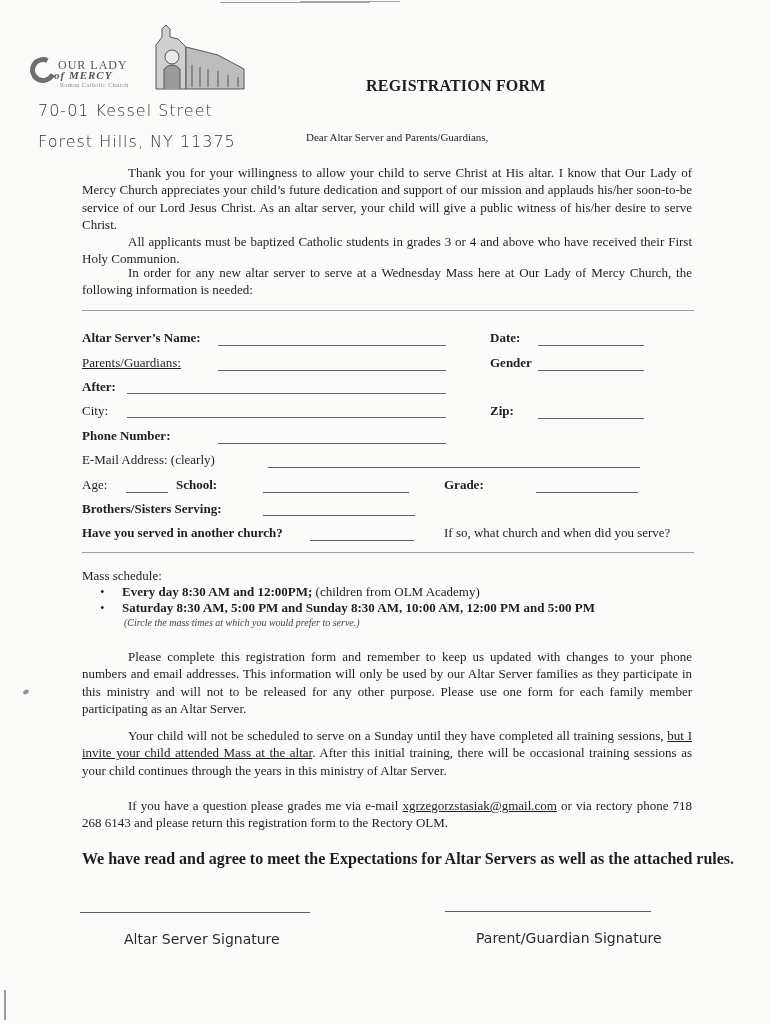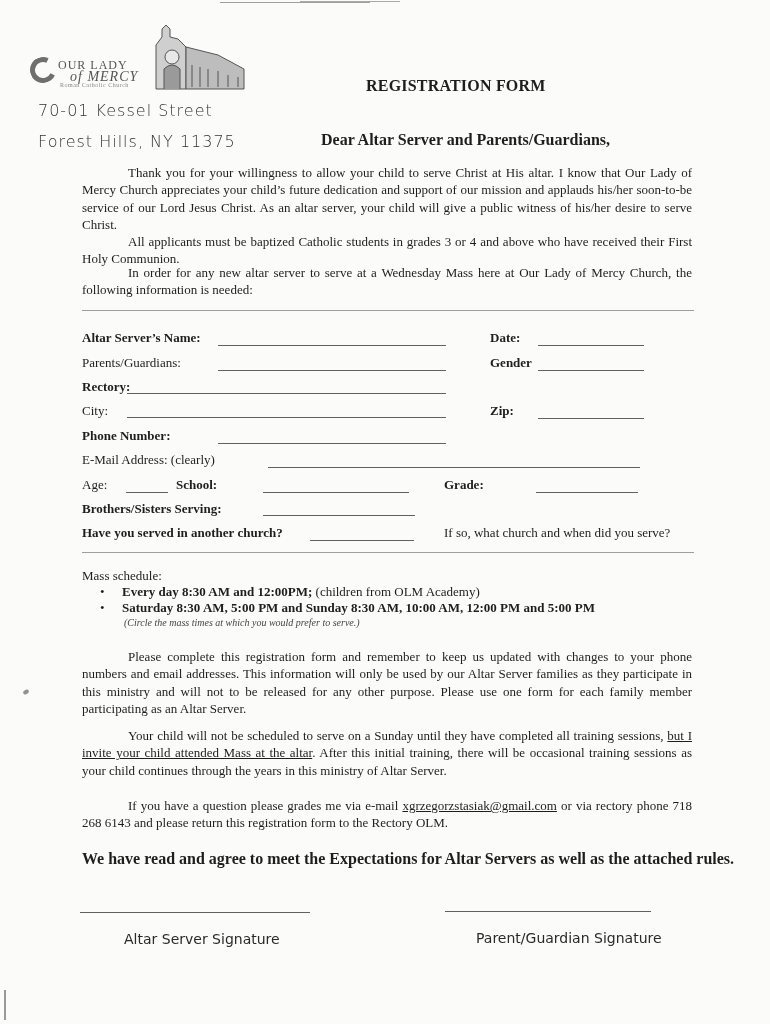--- a/index.html
+++ b/index.html
@@ -14,30 +14,30 @@
   .scanline-top { left: 220px; top: 2px; width: 150px; height: 1px; background: #777; opacity: .7; }
   .scanline-top2 { left: 300px; top: 1px; width: 100px; height: 1px; background: #555; opacity: .5; }
   .left-edge { left: 4px; top: 990px; width: 2px; height: 30px; background: #999; }
   .speck { left: 23px; top: 690px; width: 6px; height: 4px; background: #777; border-radius: 3px; transform: rotate(-30deg); opacity: .8; }
 
   
   .logo { left: 30px; top: 25px; width: 220px; height: 75px; }
   .logo-swirl { left: 0; top: 32px; width: 26px; height: 26px; border-radius: 50%;
     border: 5px solid #6f6f6f; border-right-color: transparent; box-sizing: border-box; transform: rotate(-20deg); }
   .logo-text1 { left: 28px; top: 33px; font-size: 12px; letter-spacing: 1px; color: #555; font-family: "Liberation Serif", serif; }
-  .logo-text2 { left: 40px; top: 44px; font-size: 14px; letter-spacing: 1px; color: #555; font-style: italic; }
+  .logo-text2 { left: 24px; top: 44px; font-size: 11px; letter-spacing: 1px; color: #555; font-style: italic; font-weight: bold; }
   .logo-text3 { left: 30px; top: 57px; font-size: 6px; color: #888; letter-spacing: .5px; }
   .church { left: 118px; top: 0; width: 100px; height: 66px; }
   .church svg { width: 100%; height: 100%; }
   .address { left: 38px; font-family: "DejaVu Sans", sans-serif; font-weight: 300; color: #333; font-size: 16px; letter-spacing: 1px; }
   .addr1 { top: 101px; }
   .addr2 { top: 120px; margin-top: 12px; }
 
   .title { left: 366px; top: 77px; font-size: 16px; font-weight: bold; letter-spacing: .2px; }
-  .salutation { left: 321px; top: 131px; font-size: 16px; font-weight: bold; }
+  .salutation { left: 306px; top: 131px; font-size: 11px; font-weight: normal; }
 
   .para { left: 82px; width: 610px; font-size: 13px; line-height: 17.4px; text-align: justify; }
   .para .indent { display: inline-block; width: 46px; }
   .p1 { top: 164px; }
   .p2 { top: 233px; }
   .p3 { top: 264px; }
 
   .rule { height: 1px; background: #888; opacity: .8; }
   .rule1 { left: 82px; top: 310px; width: 612px; }
   .rule2 { left: 82px; top: 552px; width: 612px; }
@@ -101,26 +101,26 @@
 <div class="abs para p2"><span class="indent"></span><span>All applicants must be baptized Catholic students in grades 3 or 4 and above who have received their First Holy Communion.</span></div>
 <div class="abs para p3"><span class="indent"></span><span>In order for any new altar server to serve at a Wednesday Mass here at Our Lady of Mercy Church, the following information is needed:</span></div>
 
 <div class="abs rule rule1"></div>
 
 <div class="abs lbl b" style="left:82px;top:330px;">Altar Server’s Name:</div>
 <div class="abs line" style="left:218px;top:345px;width:228px;"></div>
 <div class="abs lbl b" style="left:490px;top:330px;">Date:</div>
 <div class="abs line" style="left:538px;top:345px;width:106px;"></div>
 
-<div class="abs lbl" style="left:82px;top:355px;">Parents/Guardians:</div>
+<div class="abs lbl" style="left:82px;top:355px;text-decoration:underline;">Parents/Guardians:</div>
 <div class="abs line" style="left:218px;top:370px;width:228px;"></div>
 <div class="abs lbl b" style="left:490px;top:355px;">Gender</div>
 <div class="abs line" style="left:538px;top:370px;width:106px;"></div>
 
-<div class="abs lbl b" style="left:82px;top:379px;">Rectory:</div>
+<div class="abs lbl b" style="left:82px;top:379px;">After:</div>
 <div class="abs line" style="left:127px;top:393px;width:319px;"></div>
 
 <div class="abs lbl" style="left:82px;top:403px;">City:</div>
 <div class="abs line" style="left:127px;top:417px;width:319px;"></div>
 <div class="abs lbl b" style="left:490px;top:403px;">Zip:</div>
 <div class="abs line" style="left:538px;top:418px;width:106px;"></div>
 
 <div class="abs lbl b" style="left:82px;top:428px;">Phone Number:</div>
 <div class="abs line" style="left:218px;top:443px;width:228px;"></div>
 

